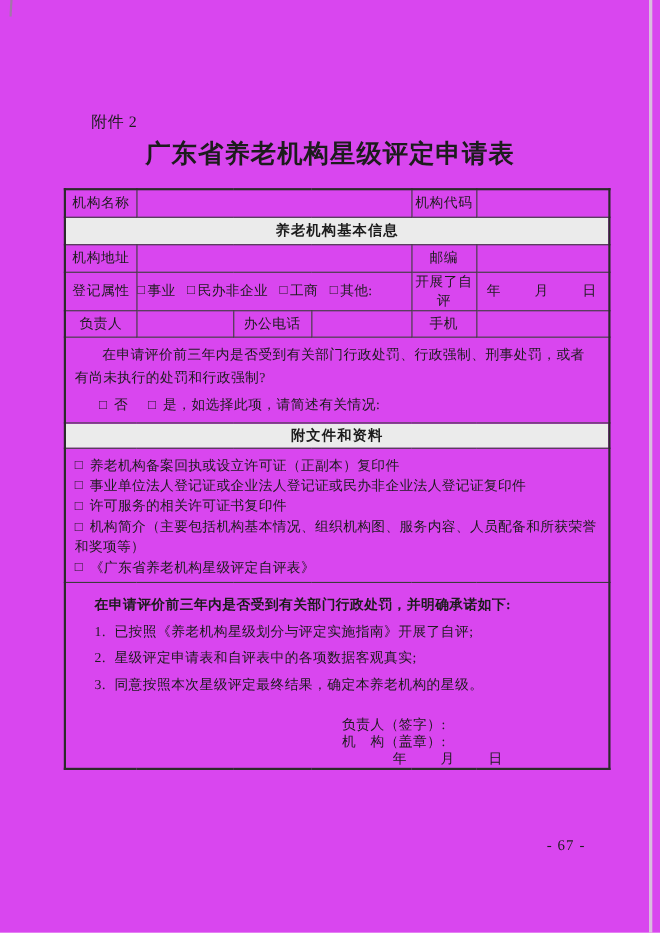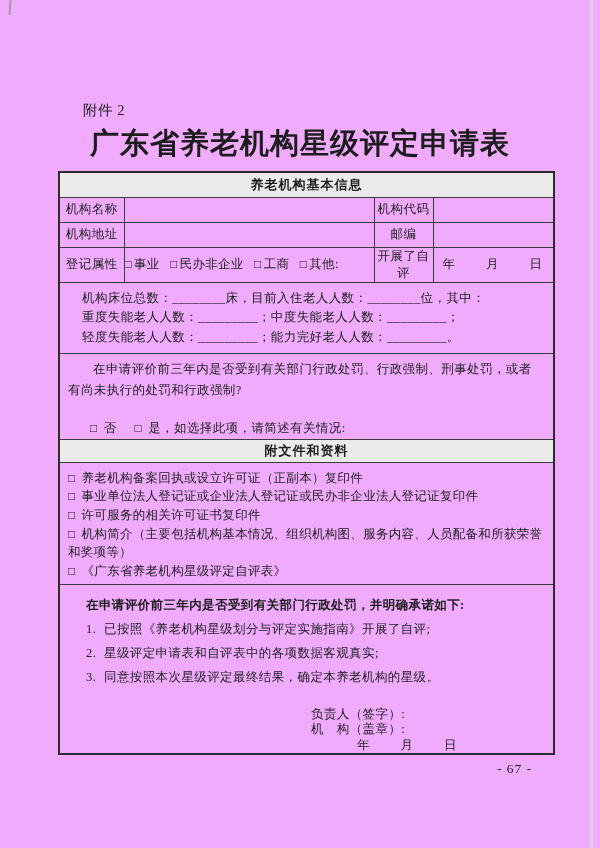--- a/index.html
+++ b/index.html
@@ -4,28 +4,28 @@
 <style>
   html,body{margin:0;padding:0;}
   body{
     width:600px;height:848px;
     background:#ffffff;
     font-family:"Liberation Serif","DejaVu Serif",serif;
     color:#1c1c1c;
     position:relative;
     overflow:hidden;
   }
-  .page{position:absolute;inset:0;background:#f0abfc;}
+  .page{position:absolute;inset:0;background:#d946ef;}
   
   .artifact-top-left{position:absolute;left:9px;top:0;width:2px;height:15px;background:#8a8a8a;transform:rotate(3deg);opacity:.7;}
   .artifact-right-edge{position:absolute;left:590px;top:0;width:3px;height:848px;background:#d9d9d9;opacity:.8;}
 
   .attachment{position:absolute;left:83px;top:101px;font-size:14.5px;letter-spacing:.5px;}
   .doc-title{position:absolute;left:0;top:124px;width:600px;text-align:center;
-    font-size:29px;font-weight:bold;letter-spacing:1px;}
+    font-size:23px;font-weight:bold;letter-spacing:1px;}
 
   table.form{
     position:absolute;left:58px;top:171px;
     width:495px;border-collapse:collapse;table-layout:fixed;
     border:2px solid #2b2b2b;
     font-size:12.5px;
   }
   table.form td{border:1px solid #3c3c3c;padding:0;vertical-align:middle;overflow:hidden;}
   .sec-header{background:#ebebeb;text-align:center;font-weight:bold;font-size:13px;letter-spacing:1px;}
   .lbl{text-align:center;letter-spacing:.5px;}
@@ -33,21 +33,21 @@
   .h25{height:25px;} .h24{height:24px;} .h23{height:23px;margin-top:24px;}
   .reg-cell{padding:0 6px;letter-spacing:.3px;margin-top:44px;}
   .reg-opt{margin-right:7px;white-space:nowrap;}
   .cb{display:inline-block;margin-right:2px;font-size:12px;transform:translateY(-.5px);}
   .date-cell{text-align:center;letter-spacing:2px;}
 
   .block{vertical-align:top !important;text-align:left;}
   .capacity-cell{height:64px;padding:6px 8px 0 22px !important;line-height:19.5px;letter-spacing:.4px;}
   .penalty-cell{height:72px;padding:5px 10px 0 8px !important;line-height:21px;letter-spacing:.4px;}
   .penalty-q{text-indent:2em;}
-  .penalty-opts{margin-left:22px;margin-top:17px;}
+  .penalty-opts{margin-left:22px;margin-top:4px;}
   .penalty-opts .cb{margin-right:6px;}
   .opt-no{margin-right:18px;}
   .checklist-cell{height:115px;padding:6px 8px 0 8px !important;line-height:18.7px;letter-spacing:.3px;}
   .check-item .cb{margin-right:6px;}
   .decl-cell{height:153px;padding:8px 10px 0 26px !important;line-height:24px;letter-spacing:.4px;}
   .decl-intro{font-weight:bold;}
   .decl-num{display:inline-block;width:18px;}
   .sig-block{margin-top:18px;margin-left:225px;line-height:15.5px;font-size:12.5px;}
   .sig-date{padding-left:46px;letter-spacing:2px;}
 
@@ -69,28 +69,28 @@
       <col style="width:65px">
         <col style="width:88px">
         <col style="width:71px">
       <col style="width:91px">
         <col style="width:59px">
         <col style="width:121px">
     </colgroup>
 
     <tbody>
         <tr class="h25">
-      <td class="sec-header" colspan="6">养老机构基本信息</td>
-    </tr>
-
-    <tr class="h25">
       <td class="lbl">机构名称</td>
       <td class="val" colspan="3"></td>
       <td class="lbl">机构代码</td>
       <td class="val"></td>
+    </tr>
+
+    <tr class="h25">
+      <td class="sec-header" colspan="6">养老机构基本信息</td>
     </tr>
 
     <tr class="h25">
       <td class="lbl">机构地址</td>
       <td class="val" colspan="3"></td>
       <td class="lbl">邮编</td>
       <td class="val"></td>
     </tr>
 
     <tr class="h25">
@@ -98,29 +98,30 @@
       <td class="reg-cell" colspan="3">
         <span class="reg-opt"><span class="cb">□</span><span>事业</span></span>
         <span class="reg-opt"><span class="cb">□</span><span>民办非企业</span></span>
         <span class="reg-opt"><span class="cb">□</span><span>工商</span></span>
         <span class="reg-opt"><span class="cb">□</span><span>其他:</span></span>
       </td>
       <td class="lbl">开展了自评</td>
       <td class="date-cell">年　　月　　日</td>
     </tr>
 
+    <tr class="h24">
+      <td class="lbl">负责人</td>
+      <td class="val"></td>
+      <td class="lbl">办公电话</td>
+      <td class="val"></td>
+      <td class="lbl">手机</td>
+      <td class="val"></td>
+    </tr>
 
 
-    <tr>
-      <td class="block capacity-cell" colspan="6">
-        <div>机构床位总数：________床，目前入住老人人数：________位，其中：</div>
-        <div>重度失能老人人数：_________；中度失能老人人数：_________；</div>
-        <div>轻度失能老人人数：_________；能力完好老人人数：_________。</div>
-      </td>
-    </tr>
 
     <tr>
       <td class="block penalty-cell" colspan="6">
         <div class="penalty-q">在申请评价前三年内是否受到有关部门行政处罚、行政强制、刑事处罚，或者有尚未执行的处罚和行政强制?</div>
         <div class="penalty-opts">
           <span class="cb">□</span><span class="opt-no">否</span><span class="cb">□</span><span>是，如选择此项，请简述有关情况:</span>
         </div>
       </td>
     </tr>
 

